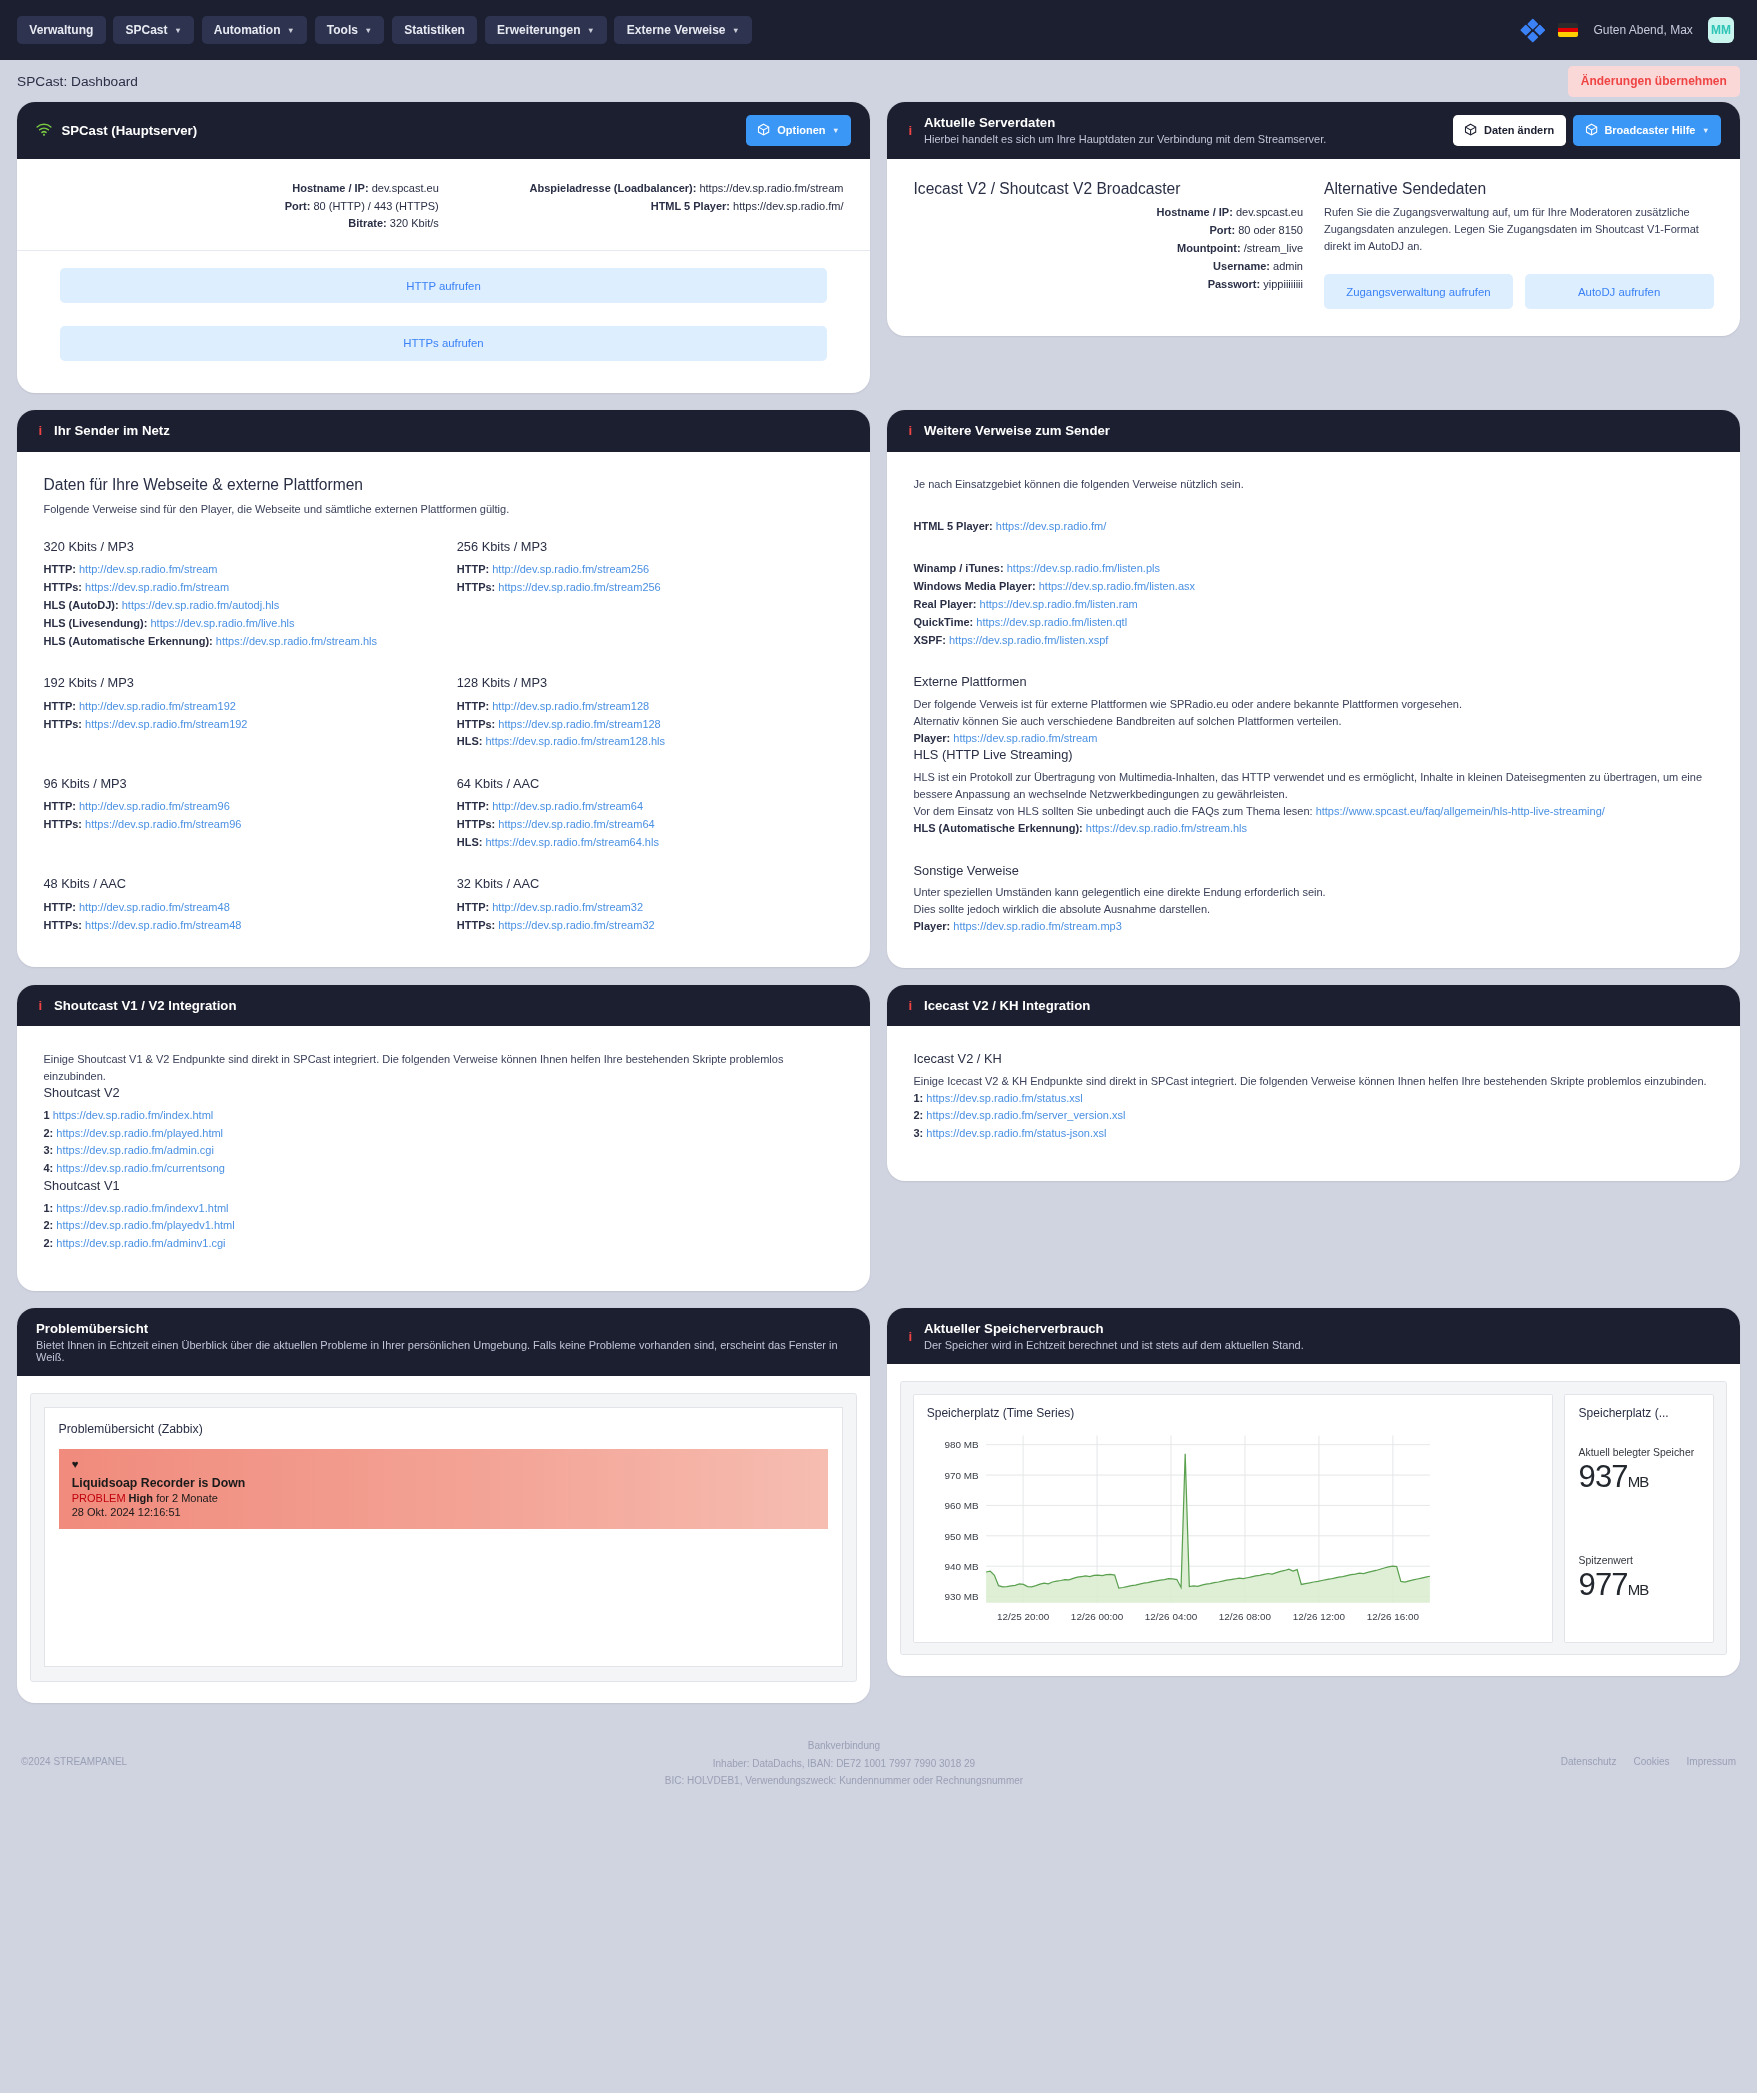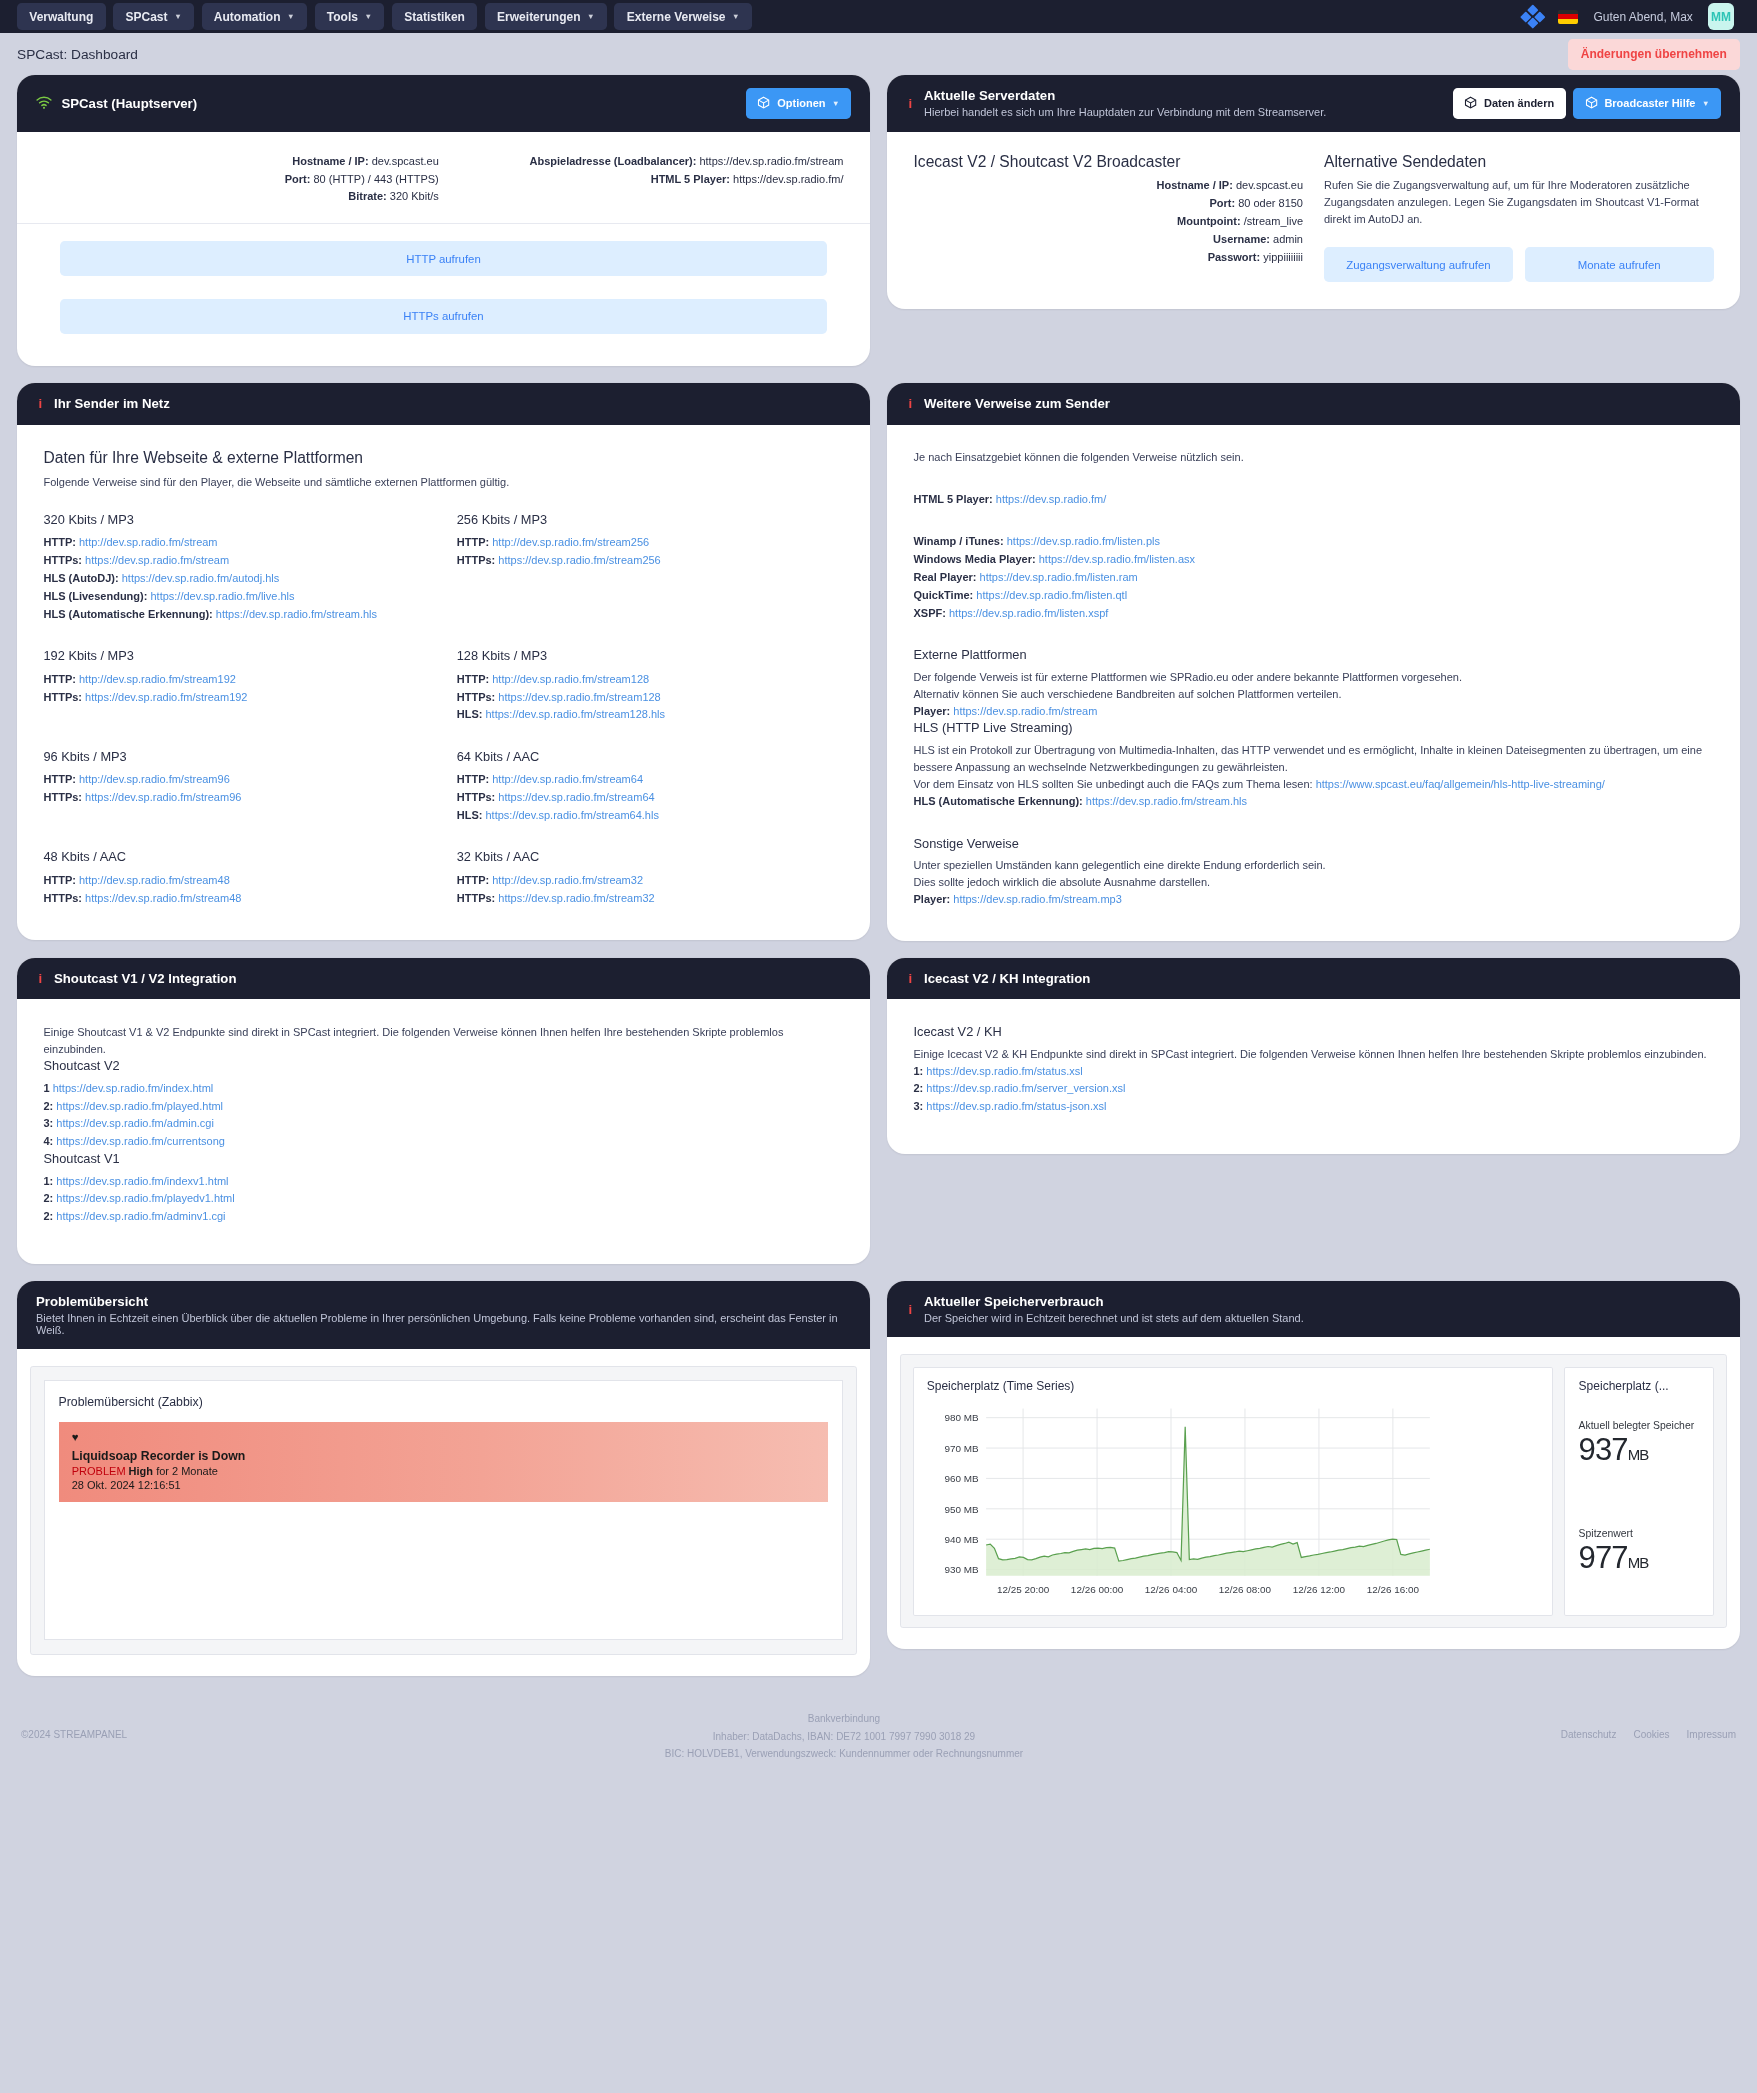--- a/index.html
+++ b/index.html
@@ -9,21 +9,21 @@
     font-family: "Liberation Sans", sans-serif;
     background: #d0d3e0;
     color: #2a2f45;
     -webkit-font-smoothing: antialiased;
   }
   body { width: 1757px; min-height: 2093px; position: relative; }
 
   
   .topnav {
     background: #1c1f30;
-    height: 33px;
+    height: 60px;
     display: flex;
     align-items: center;
     padding: 0 17px;
     gap: 7.6px;
   }
   .nav-btn {
     background: #2e3450;
     color: #e8eaf2;
     border: none;
     border-radius: 4.7px;
@@ -351,21 +351,21 @@
               <div><b>Mountpoint:</b> <span>/stream_live</span></div>
               <div><b>Username:</b> <span>admin</span></div>
               <div><b>Passwort:</b> <span>yippiiiiiiii</span></div>
             </div>
         </div>
         <div>
           <h3 class="sec">Alternative Sendedaten</h3>
           <p class="sec">Rufen Sie die Zugangsverwaltung auf, um für Ihre Moderatoren zusätzliche Zugangsdaten anzulegen. Legen Sie Zugangsdaten im Shoutcast V1-Format direkt im AutoDJ an.</p>
           <div style="display:grid;grid-template-columns:1fr 1fr;gap:12px;margin-top:19px;">
             <button class="softbtn">Zugangsverwaltung aufrufen</button>
-            <button class="softbtn">Monate aufrufen</button>
+            <button class="softbtn">AutoDJ aufrufen</button>
           </div>
         </div>
       </div>
     </div>
   </div>
 
   <div class="card">
     <div class="card-head">
       <div class="card-head-row">
         <span class="info-i">i</span>

